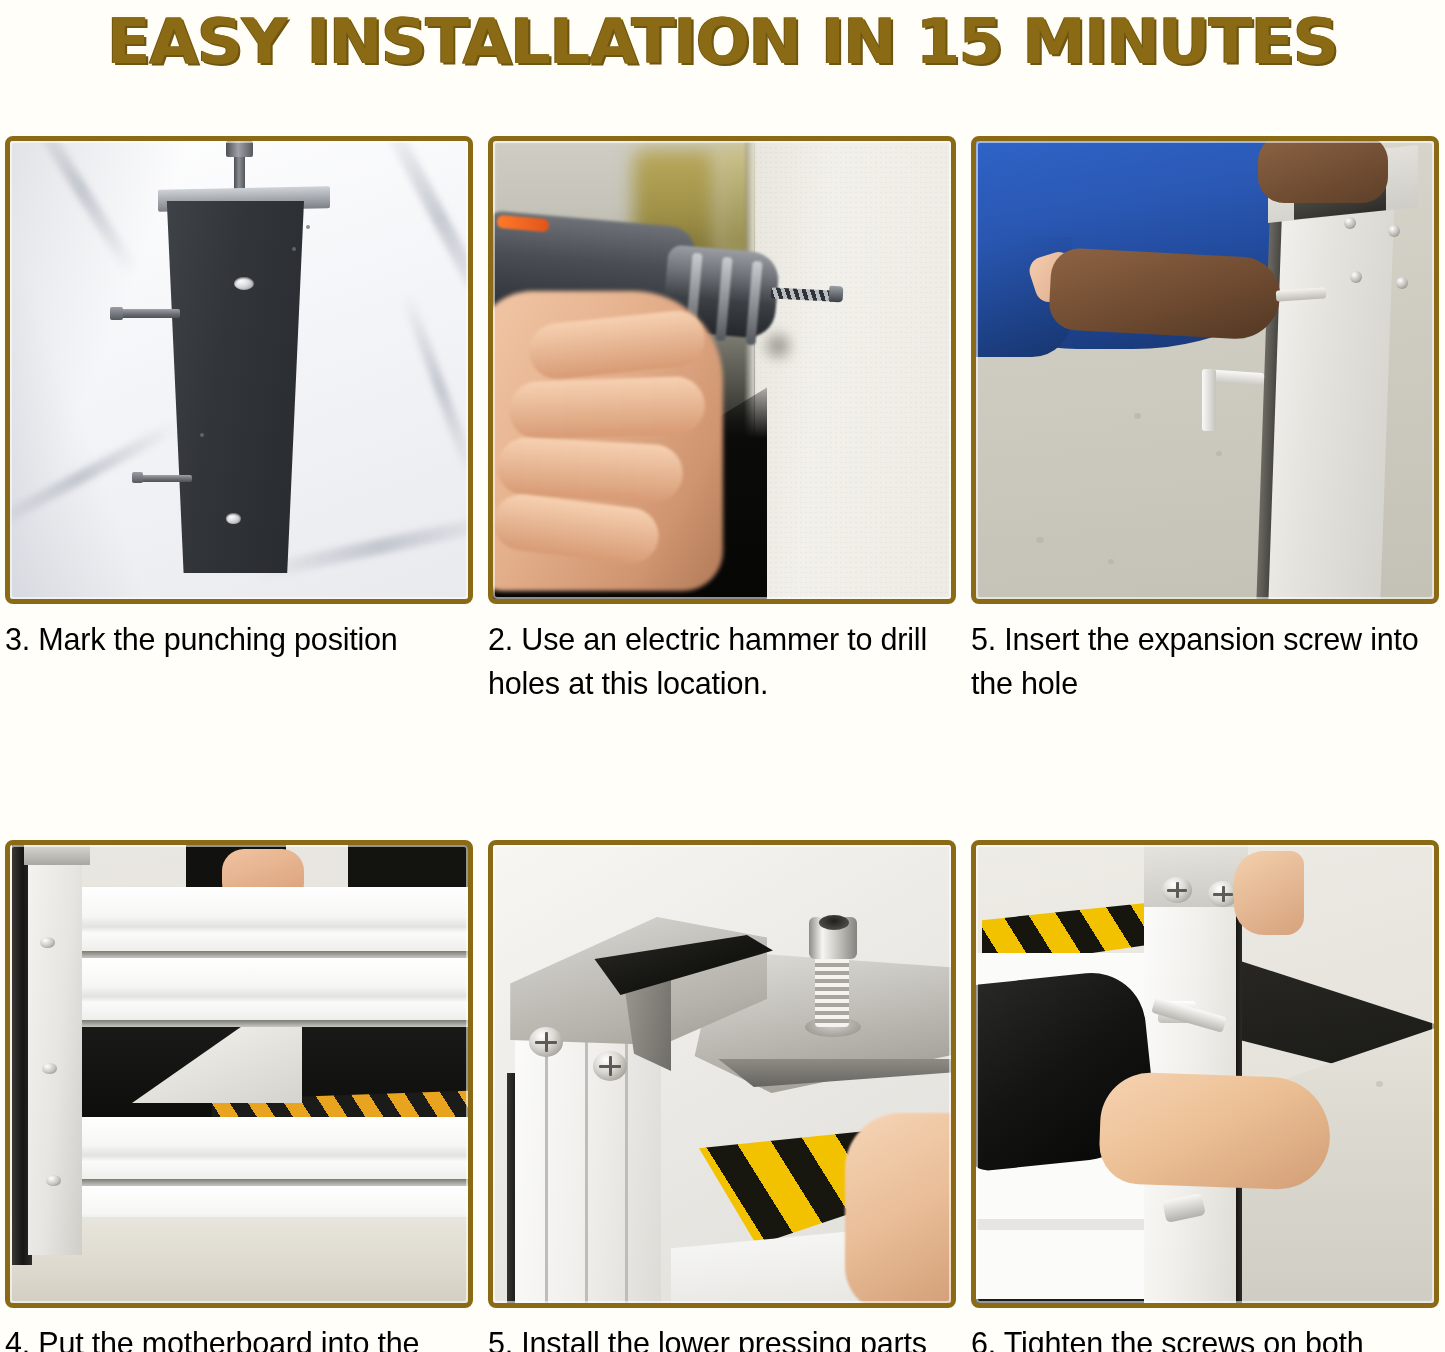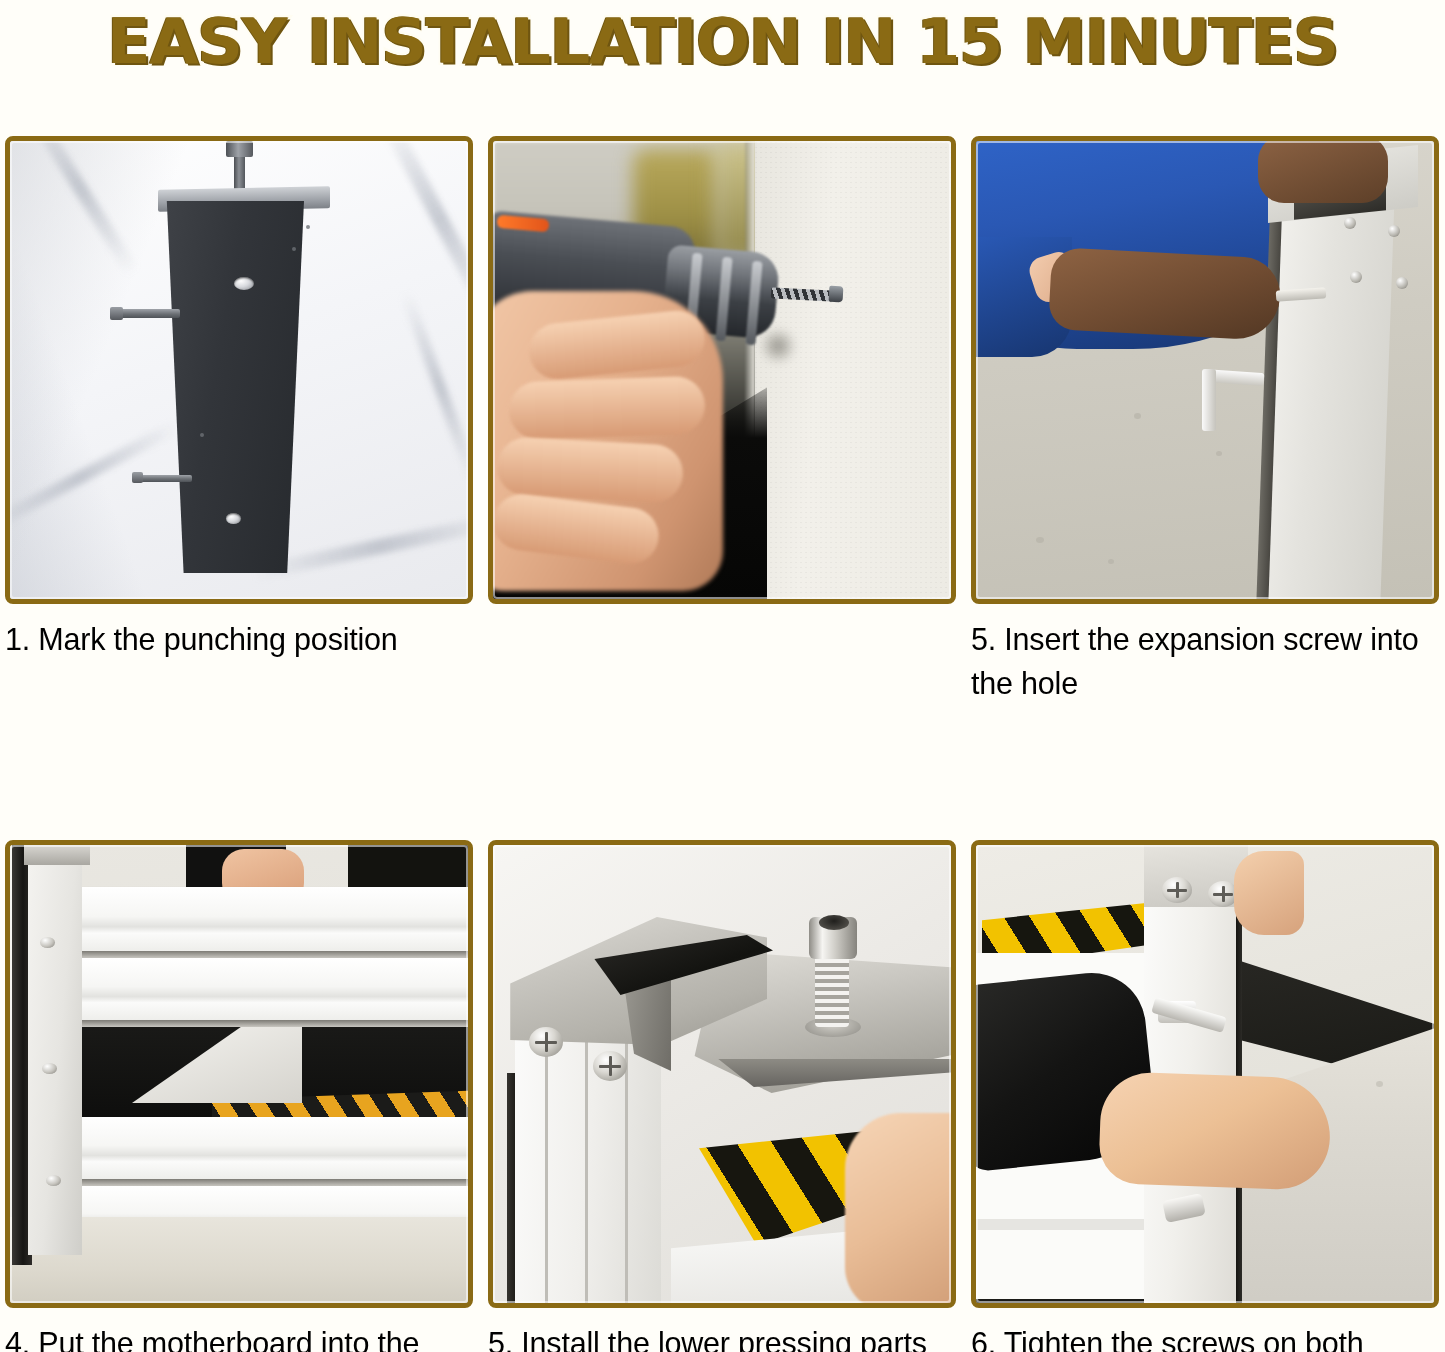--- a/index.html
+++ b/index.html
@@ -720,21 +720,21 @@
             <div class="p1-hole" style="left:216px;top:372px;width:15px;height:11px;"></div>
             <div class="p1-bolt" style="left:104px;top:168px;width:66px;"></div>
             <div class="p1-bolt-head" style="left:100px;top:166px;"></div>
             <div class="p1-bolt" style="left:126px;top:334px;width:56px;height:7px;"></div>
             <div class="p1-bolt-head" style="left:122px;top:331px;width:11px;height:11px;"></div>
             <div class="p1-dot" style="left:296px;top:84px;"></div>
             <div class="p1-dot" style="left:282px;top:106px;"></div>
             <div class="p1-dot" style="left:190px;top:292px;"></div>
           </div>
         </div>
-        <div class="caption">1. Mark the punching position</div>
+        <div class="caption">3. Mark the punching position</div>
       </div>
 
       <div class="cell">
         <div class="frame">
           <div class="photo">
             <div class="p2-bg"></div>
             <div class="p2-blur-obj"></div>
             <div class="p2-blur-obj2"></div>
             <div class="p2-wall"></div>
             <div class="p2-wall-edge"></div>
@@ -748,20 +748,21 @@
             <div class="p2-bit-tip"></div>
             <div class="p2-dust"></div>
             <div class="p2-dark"></div>
             <div class="p2-hand"></div>
             <div class="p2-finger" style="left:36px;top:176px;width:176px;height:56px;transform:rotate(-6deg);"></div>
             <div class="p2-finger" style="left:16px;top:238px;width:196px;height:58px;transform:rotate(-2deg);"></div>
             <div class="p2-finger" style="left:4px;top:300px;width:186px;height:58px;transform:rotate(3deg);"></div>
             <div class="p2-finger" style="left:0px;top:360px;width:166px;height:56px;transform:rotate(7deg);"></div>
           </div>
         </div>
+        <div class="caption">2. Use an electric hammer to drill holes at this location.</div>
       </div>
 
       <div class="cell">
         <div class="frame">
           <div class="photo">
             <div class="p3-floor"></div>
             <div class="p3-floor-grain" style="left:158px;top:272px;width:7px;height:6px;"></div>
             <div class="p3-floor-grain" style="left:240px;top:310px;width:6px;height:5px;"></div>
             <div class="p3-floor-grain" style="left:60px;top:396px;width:8px;height:6px;"></div>
             <div class="p3-floor-grain" style="left:132px;top:418px;width:6px;height:5px;"></div>

